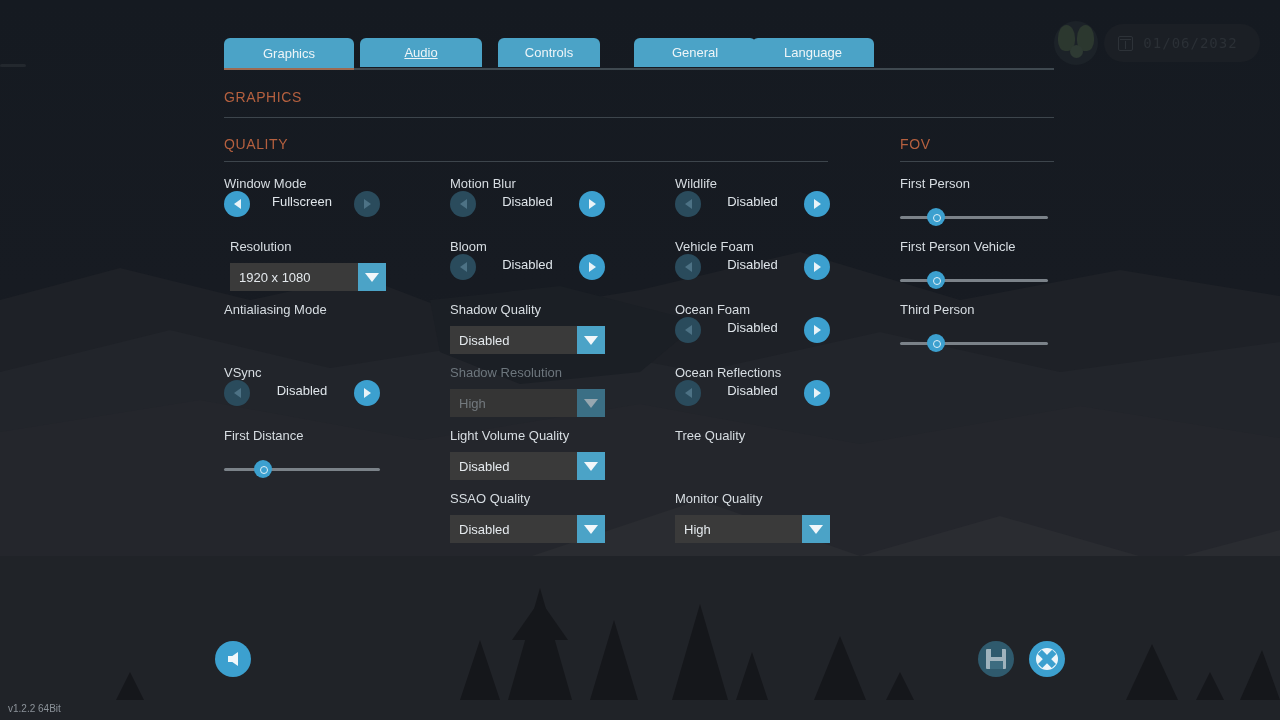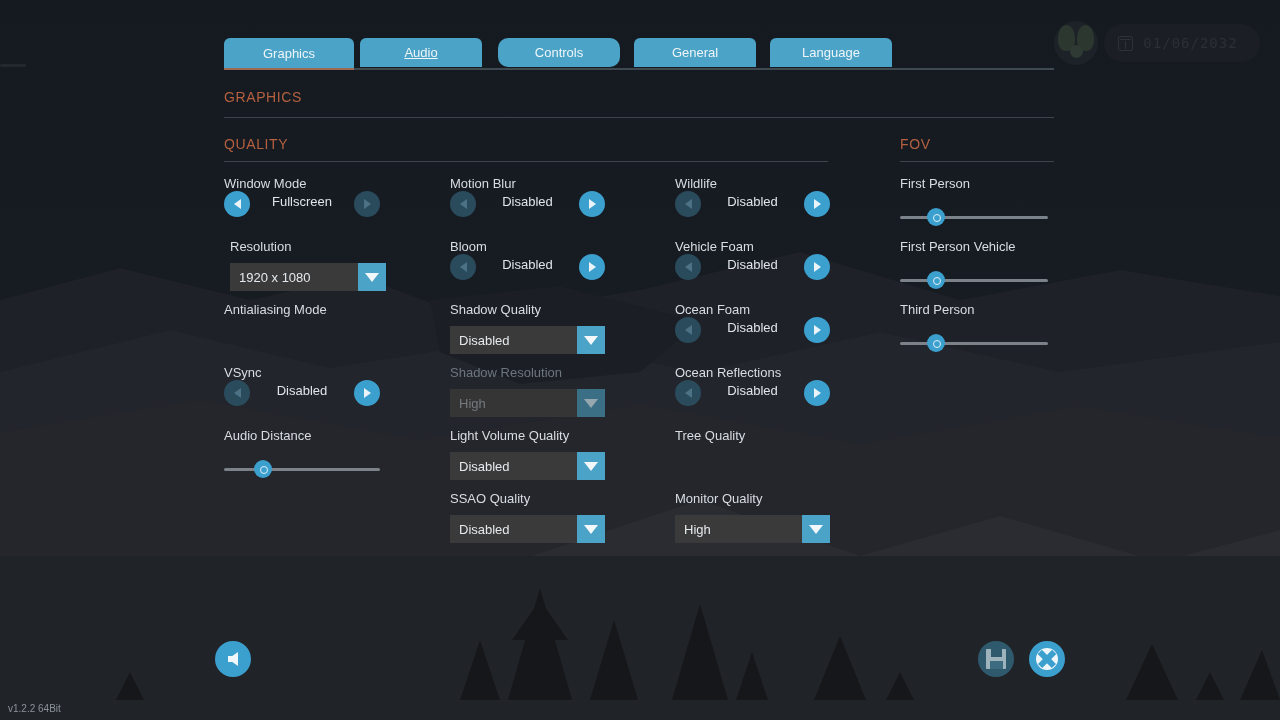--- a/index.html
+++ b/index.html
@@ -277,27 +277,27 @@
   <div class="tabbar">
     <div class="tab-underline"></div>
     <div id="tabs-host">
         <div class="tab active" style="left: 0px; width: 130px;">
           <span>Graphics</span>
         </div>
         <div class="tab-active-underline" style="left: 0px; width: 130px;"></div>
         <div class="tab" style="left: 136px; width: 122px; text-decoration: underline;">
           <span>Audio</span>
         </div>
-        <div class="tab" style="left: 274px; width: 122px; border-radius: 10px;">
+        <div class="tab" style="left: 274px; width: 102px;">
           <span>Controls</span>
         </div>
         <div class="tab" style="left: 410px; width: 122px;">
           <span>General</span>
         </div>
-        <div class="tab" style="left: 546px; width: 122px;">
+        <div class="tab" style="left: 528px; width: 122px;">
           <span>Language</span>
         </div>
       </div>
   </div>
 
   <div class="page-title-row sec-title">GRAPHICS</div>
   <div class="page-title-rule"></div>
 
   <div class="quality-title sec-title">QUALITY</div>
   <div class="quality-rule"></div>
@@ -336,21 +336,21 @@
           <div class="arrow-btn off" style="left: 0px;">
             <div class="arrow-glyph left"></div>
           </div>
           <div class="stepper-value">Disabled</div>
           <div class="arrow-btn" style="right: 0px;">
             <div class="arrow-glyph right"></div>
           </div>
         </div>
       </div>
       <div class="setting" style="position: absolute; top: 252px; left: 0px; width: 100%;">
-        <div class="setting-label">Audio Distance</div>
+        <div class="setting-label">First Distance</div>
         <div class="slider">
           <div class="slider-track"></div>
           <div class="slider-handle" style="left: 25%;"></div>
         </div>
       </div>
     </div>
   <div class="col" id="col2" style="left:450px; top:176px; width:155px;">
       <div class="setting" style="position: absolute; top: 0px; left: 0px; width: 100%;">
         <div class="setting-label">Motion Blur</div>
         <div class="stepper">

